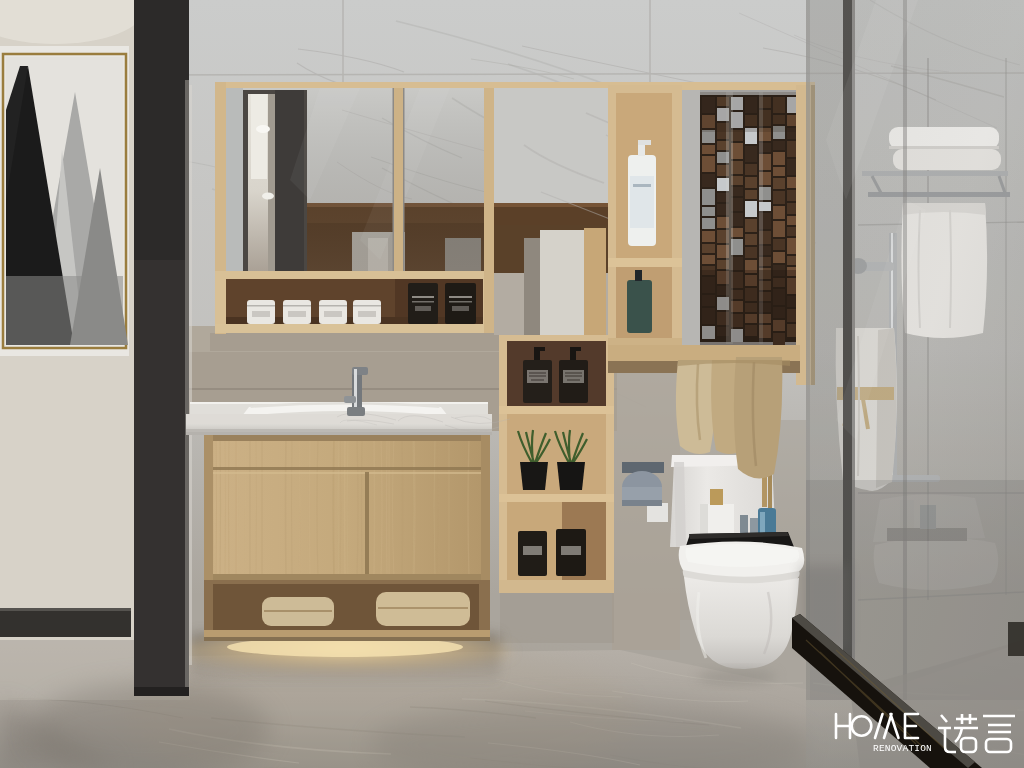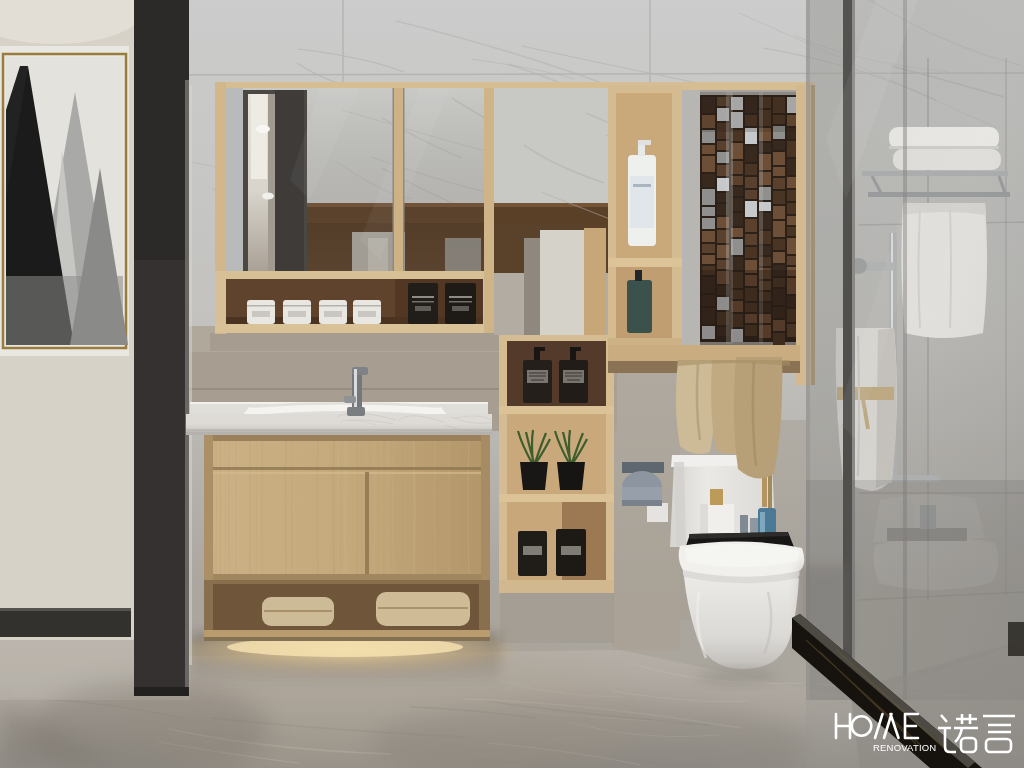--- a/index.html
+++ b/index.html
@@ -1,14 +1,14 @@
 <!DOCTYPE html>
 <html><head><meta charset="utf-8"><style>
 html,body{margin:0;padding:0;background:#888;}
-#stage{position:relative;width:1024px;height:768px;overflow:hidden;font-family:Liberation Sans, sans-serif;}
+#stage{position:relative;width:1024px;height:768px;overflow:hidden;font-family:Liberation Mono, monospace;}
 svg{display:block}
 </style></head><body>
 <div id="stage">
 <svg width="1024" height="768" viewBox="0 0 1024 768" xmlns="http://www.w3.org/2000/svg">
 <defs>
 <filter id="b6" x="-50%" y="-50%" width="200%" height="200%">
           <feGaussianBlur stdDeviation="6"></feGaussianBlur>
         </filter>
 <filter id="b12" x="-50%" y="-50%" width="200%" height="200%">
           <feGaussianBlur stdDeviation="12"></feGaussianBlur>

